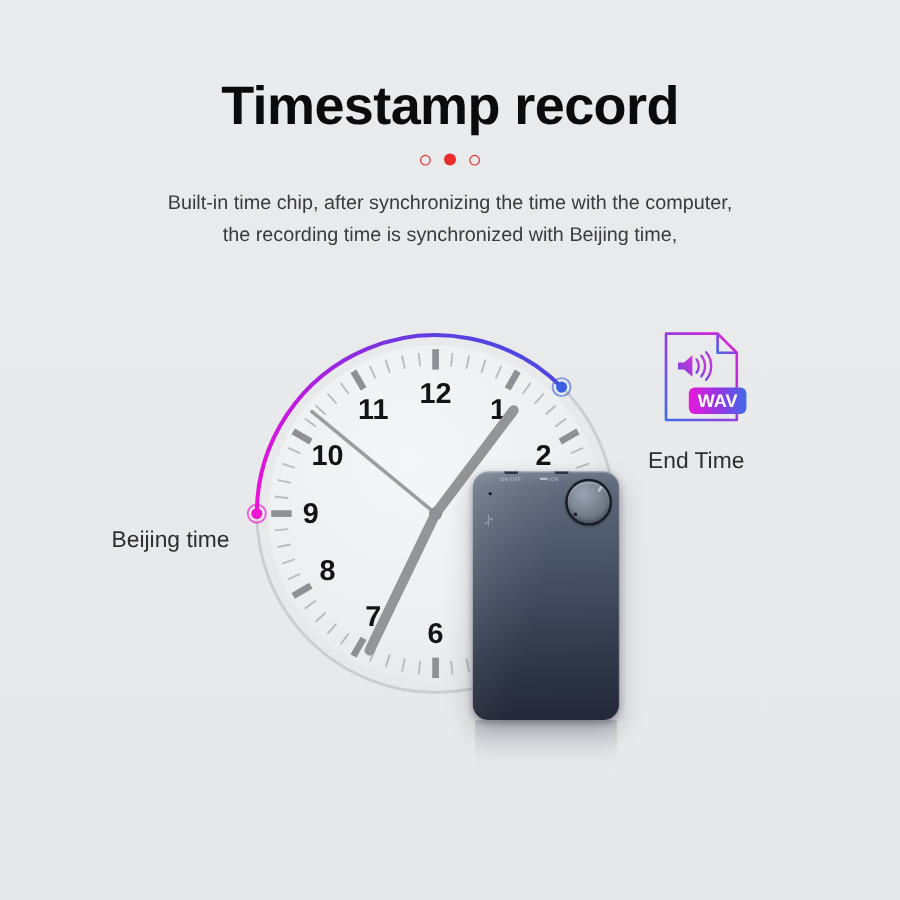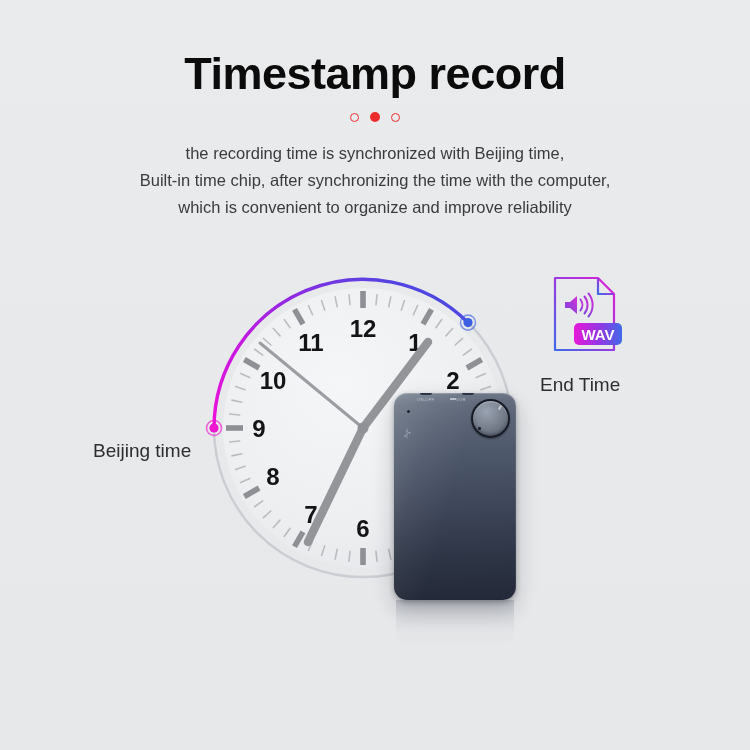--- a/index.html
+++ b/index.html
@@ -28,21 +28,21 @@
     left: 0;
     width: 750px;
     text-align: center;
   }
   .title {
     font-size: 45px;
     font-weight: bold;
     color: #0b0b0b;
     letter-spacing: -0.5px;
     line-height: 1.05;
-    margin: 2px;
+    margin: 16px;
   }
   .dots {
     margin-top: 14px;
     display: flex;
     justify-content: center;
     align-items: center;
     gap: 11px;
     height: 12px;
   }
   .dot {
@@ -260,23 +260,22 @@
   <div class="header">
     <h1 class="title">Timestamp record</h1>
 
     <div class="dots">
       <span class="dot hollow"></span>
       <span class="dot solid"></span>
       <span class="dot hollow"></span>
     </div>
 
     <div class="subtitle">
+      <div>Built-in time chip, after synchronizing the time with the computer,</div>
       <div>the recording time is synchronized with Beijing time,</div>
-      <div>Built-in time chip, after synchronizing the time with the computer,</div>
-      <div>which is convenient to organize and improve reliability</div>
     </div>
   </div>
 
   <div id="clock-area">
     <svg class="clock-svg" viewBox="0 0 350 350">
       <defs>
         <linearGradient id="arcGrad" x1="0" y1="1" x2="1" y2="0">
           <stop offset="0%" stop-color="#f012d8"></stop>
           <stop offset="35%" stop-color="#c31ae0"></stop>
           <stop offset="62%" stop-color="#8a2ce2"></stop>

